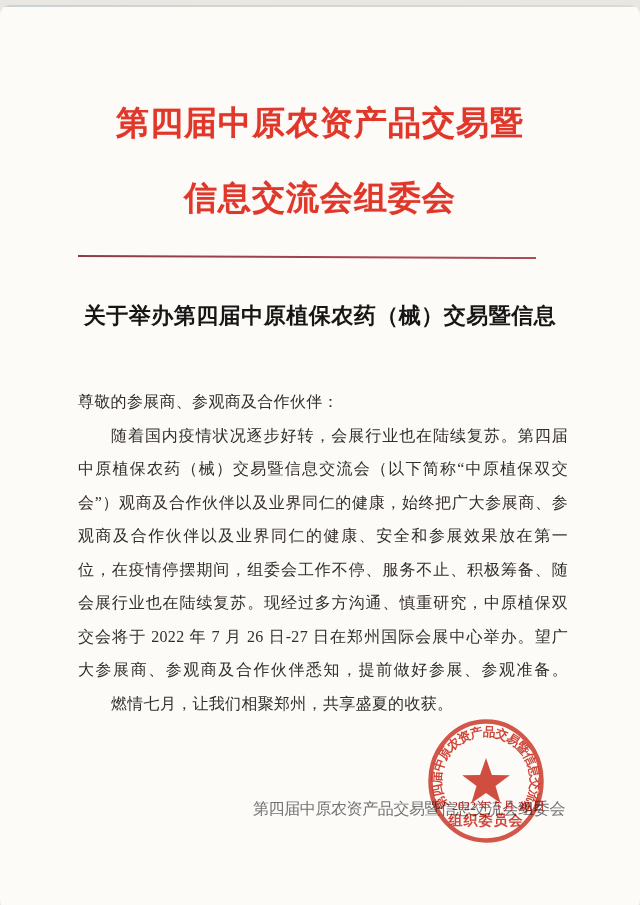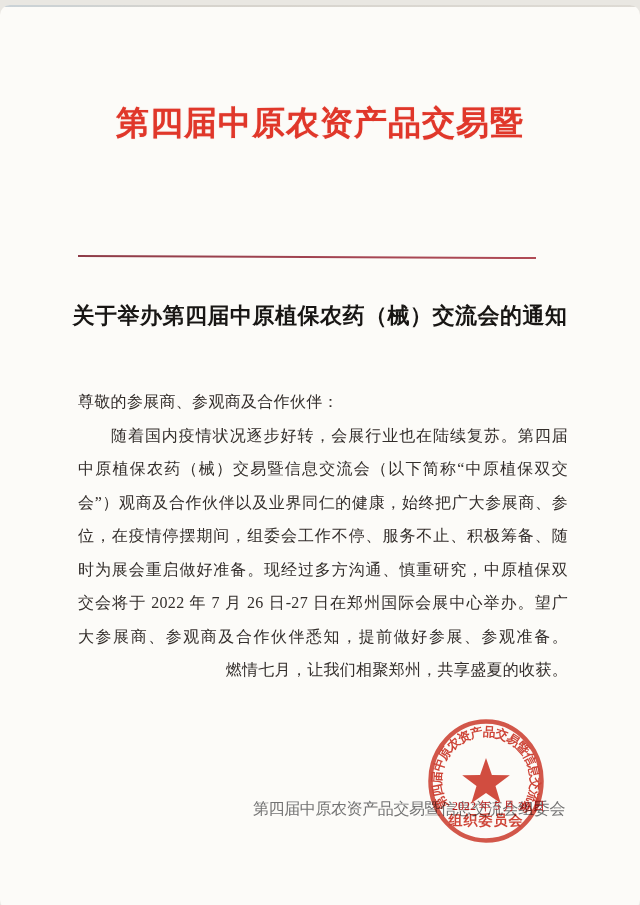--- a/index.html
+++ b/index.html
@@ -60,21 +60,21 @@
     height: 33.5px;
     line-height: 33.5px;
     white-space: nowrap;
     letter-spacing: 0.3px;
   }
   .bl.just {
     white-space: normal;
     text-align: justify;
     text-align-last: justify;
   }
-  .bl.indent { text-indent: 33px; text-align: right; }
+  .bl.indent { text-indent: 33px; }
 
   .sig-org {
     position: absolute;
     top: 794px; right: 75px;
     color: #737373;
     font-size: 16px;
     letter-spacing: -0.4px;
     white-space: nowrap;
   }
   .sig-date {
@@ -98,35 +98,37 @@
   }
 </style>
 </head>
 <body>
 
 <div class="page">
   <div class="edge edge-top"></div>
 
   <div class="org-title">
     <div>第四届中原农资产品交易暨</div>
+    <div>信息交流会组委会</div>
   </div>
 
   <div class="rule"></div>
 
   <div class="doc-heading">
-    <div>关于举办第四届中原植保农药（械）交流会的通知</div>
+    <div>关于举办第四届中原植保农药（械）交易暨信息</div>
   </div>
 
   <div class="letter-body">
     <div class="bl">尊敬的参展商、参观商及合作伙伴：</div>
     <div class="bl just indent">随着国内疫情状况逐步好转，会展行业也在陆续复苏。第四届</div>
     <div class="bl just">中原植保农药（械）交易暨信息交流会（以下简称“中原植保双交</div>
     <div class="bl just">会”）观商及合作伙伴以及业界同仁的健康，始终把广大参展商、参</div>
+    <div class="bl just">观商及合作伙伴以及业界同仁的健康、安全和参展效果放在第一</div>
     <div class="bl just">位，在疫情停摆期间，组委会工作不停、服务不止、积极筹备、随</div>
-    <div class="bl just">时为展会重启做好准备。现经过多方沟通、慎重研究，中原植保双</div>
+    <div class="bl just">会展行业也在陆续复苏。现经过多方沟通、慎重研究，中原植保双</div>
     <div class="bl just">交会将于 2022 年 7 月 26 日-27 日在郑州国际会展中心举办。望广</div>
     <div class="bl just">大参展商、参观商及合作伙伴悉知，提前做好参展、参观准备。</div>
     <div class="bl indent">燃情七月，让我们相聚郑州，共享盛夏的收获。</div>
   </div>
 
   <div class="sig-org">第四届中原农资产品交易暨信息交流会组委会</div>
   <div class="sig-date">2022 年 5 月 30 日</div>
 
   <svg class="stamp" viewBox="0 0 125 128" xmlns="http://www.w3.org/2000/svg">
     <ellipse cx="62" cy="64" rx="55.5" ry="59.5" fill="none" stroke="#cd3527" stroke-width="4.5" opacity="0.9"></ellipse>

